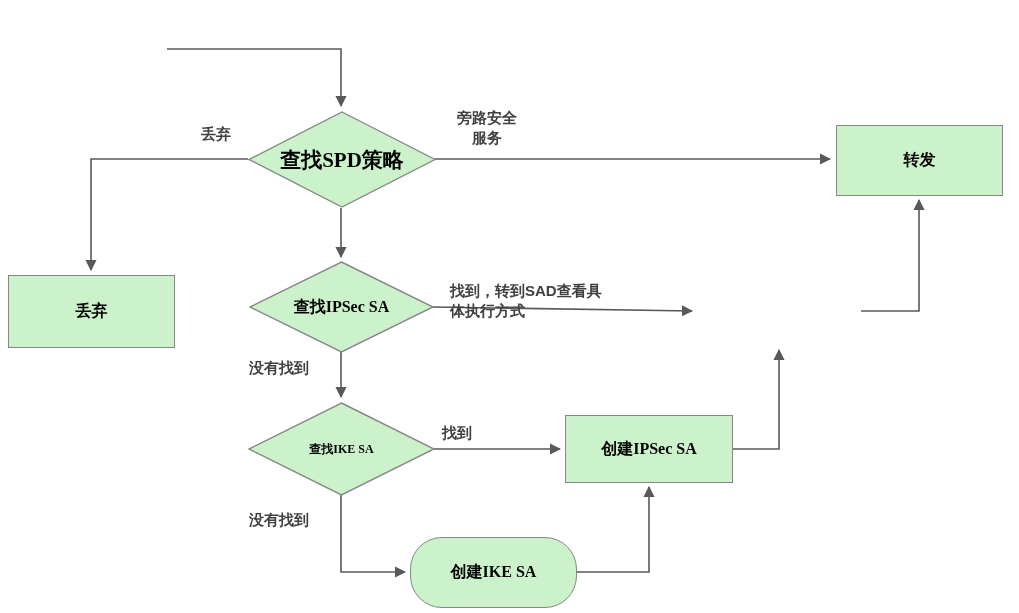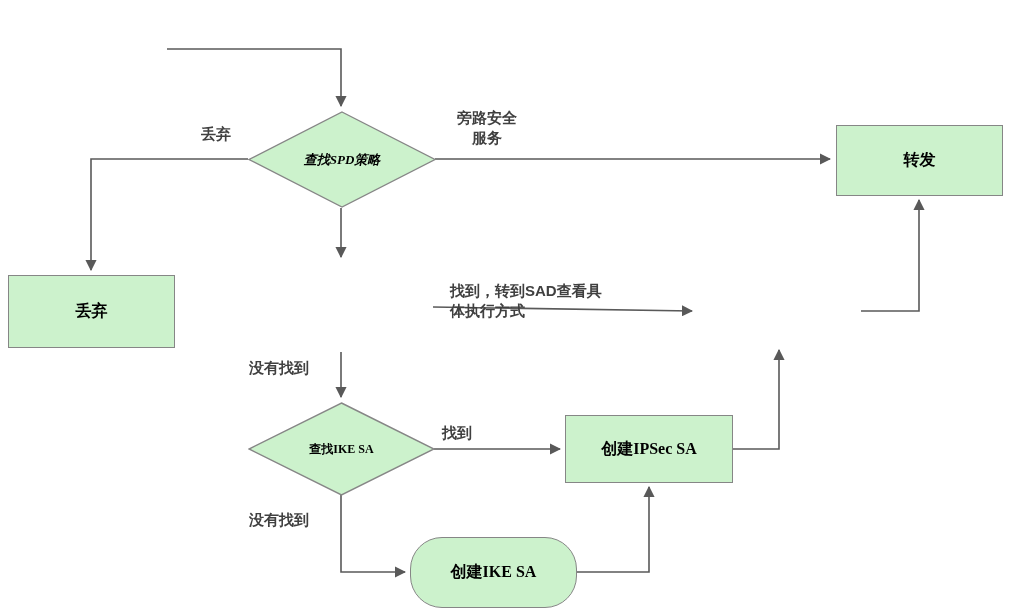--- a/index.html
+++ b/index.html
@@ -122,31 +122,37 @@
 
       <path d="M 733,449 L 779,449 L 779,350" marker-end="url(#arrow)"></path>
     </g>
   </svg>
 
 
   <div class="diamond-wrap" style="left:248px; top:111px; width:188px; height:97px;">
     <svg viewBox="0 0 188 97" width="188" height="97" preserveAspectRatio="none">
       <polygon points="94,1 187,48.5 94,96 1,48.5" fill="#ccf2cc" stroke="#868686" stroke-width="1.4"></polygon>
     </svg>
-    <span class="dlabel" style="font-size:13px;font-style:italic;">查找SPD策略</span>
+    <span class="dlabel" style="font-size:21px;">查找SPD策略</span>
   </div>
 
   <div class="node rect" style="left:8px; top:275px; width:167px; height:73px;">
     <span class="label cjk-serif" style="font-size:16px;">丢弃</span>
   </div>
 
   <div class="node rect" style="left:836px; top:125px; width:167px; height:71px;">
     <span class="label cjk-serif" style="font-size:16px;">转发</span>
   </div>
 
+  <div class="diamond-wrap" style="left:249px; top:261px; width:185px; height:92px;">
+    <svg viewBox="0 0 185 92" width="185" height="92" preserveAspectRatio="none">
+      <polygon points="92.5,1 184,46 92.5,91 1,46" fill="#ccf2cc" stroke="#868686" stroke-width="1.4"></polygon>
+    </svg>
+    <span class="dlabel" style="font-size:16px;">查找IPSec SA</span>
+  </div>
 
 
   <div class="diamond-wrap" style="left:248px; top:402px; width:187px; height:94px;">
     <svg viewBox="0 0 187 94" width="187" height="94" preserveAspectRatio="none">
       <polygon points="93.5,1 186,47 93.5,93 1,47" fill="#ccf2cc" stroke="#868686" stroke-width="1.4"></polygon>
     </svg>
     <span class="dlabel" style="font-size:12px;">查找IKE SA</span>
   </div>
 
   <div class="node rect" style="left:565px; top:415px; width:168px; height:68px;">

